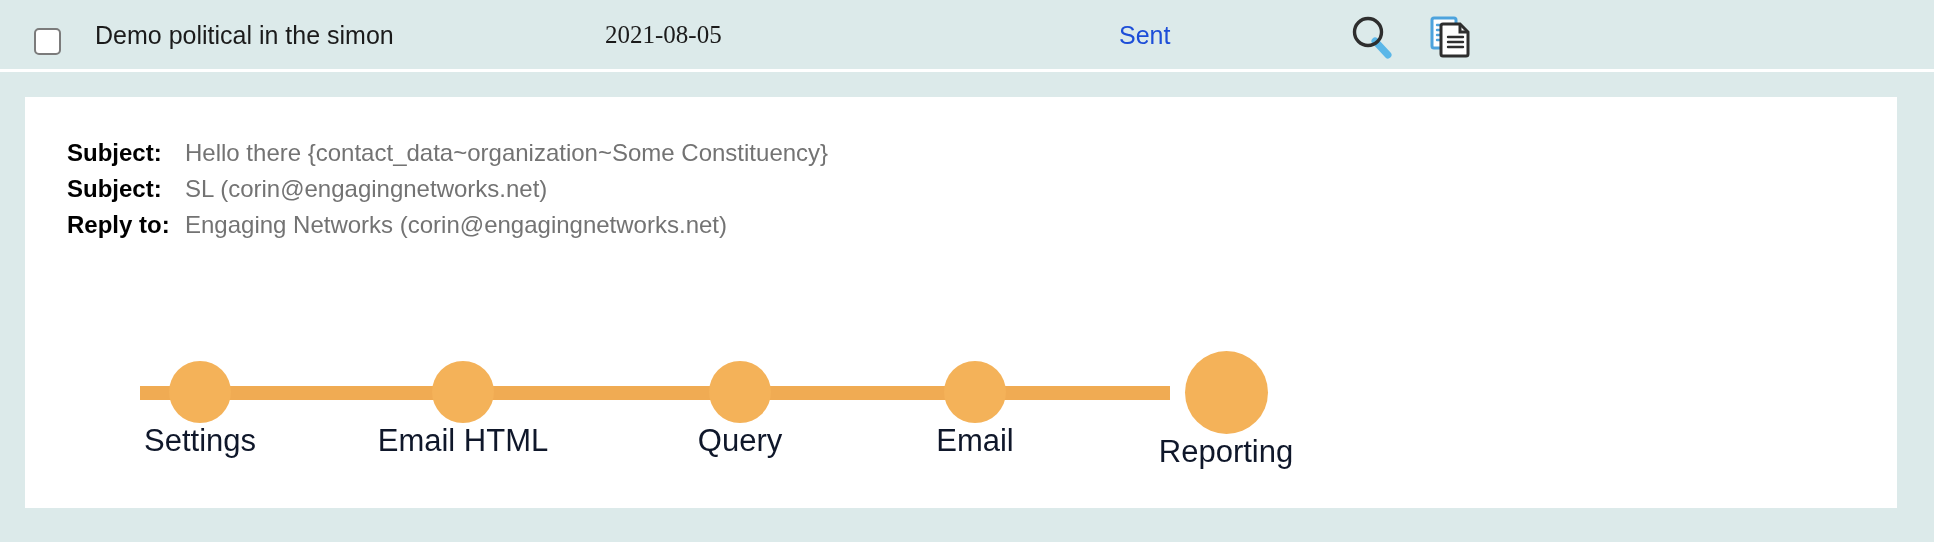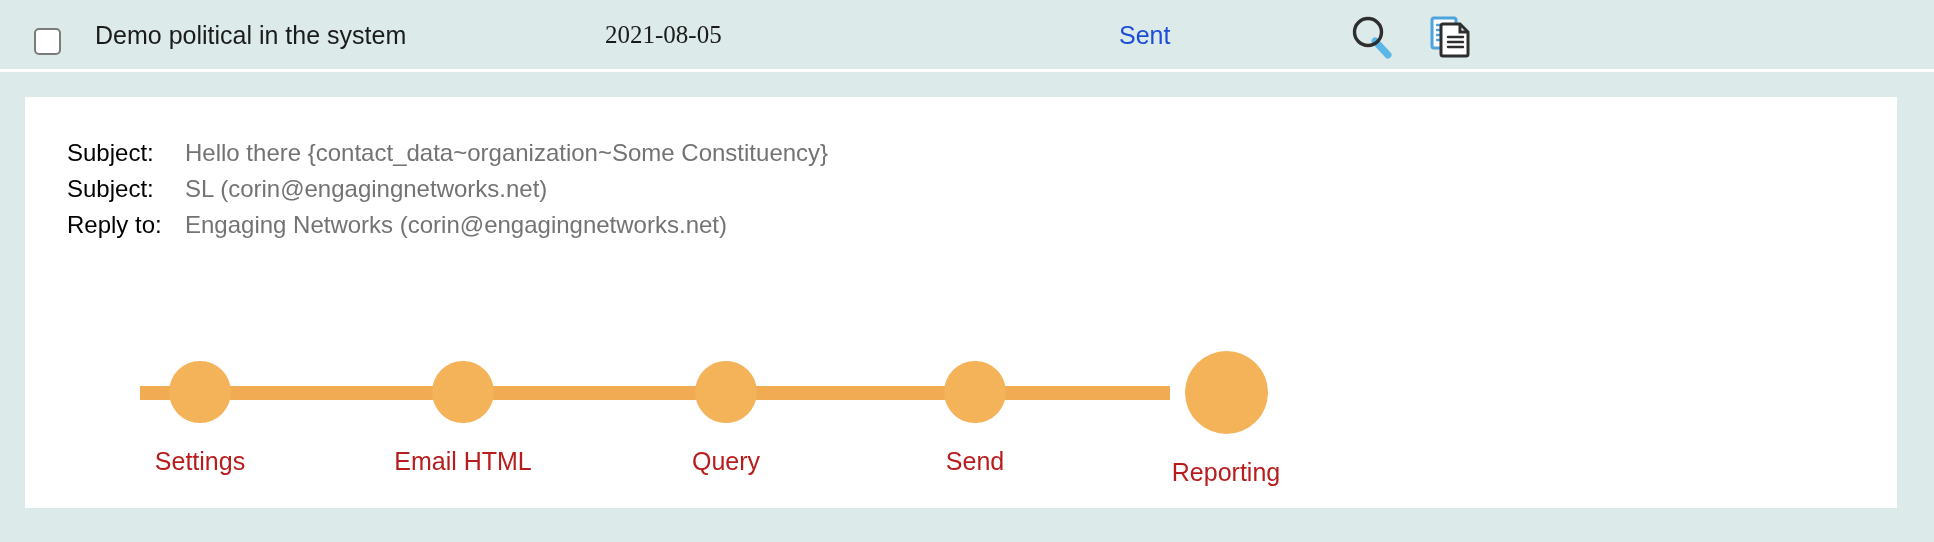--- a/index.html
+++ b/index.html
@@ -98,21 +98,21 @@
   }
   .meta-row {
     display: flex;
     align-items: baseline;
     height: 36px;
     white-space: nowrap;
   }
   .meta-label {
     width: 118px;
     font-size: 24px;
-    font-weight: normal;
+    font-weight: bold;
     color: #000000;
   }
   .meta-value {
     font-size: 24px;
     color: #737373;
   }
 
   
   .stepper {
     position: absolute;
@@ -142,34 +142,34 @@
     border-radius: 50%;
     background: #f4b259;
     margin: 22px auto 0;
   }
   .step.large .step-dot {
     width: 83px;
     height: 83px;
     margin-top: 12px;
   }
   .step-label {
-    margin-top: 24px;
-    font-size: 25px;
-    color: #b91c1c;
+    margin-top: 0;
+    font-size: 31px;
+    color: #0f172a;
     white-space: nowrap;
   }
 </style>
 </head>
 <body>
 
 <div class="list-row">
 
   <input type="checkbox" class="row-checkbox" style="">
 
-  <div class="row-name">Demo political in the system</div>
+  <div class="row-name">Demo political in the simon</div>
 
   <div class="row-date">2021-08-05</div>
 
   <div class="row-status">Sent</div>
 
   <button class="icon-btn icon-search">
     <svg viewBox="0 0 52 52" xmlns="http://www.w3.org/2000/svg">
       <line x1="29" y1="31" x2="42" y2="45" stroke="#5bb7e8" stroke-width="7" stroke-linecap="round"></line>
       <circle cx="22" cy="22" r="13.5" fill="none" stroke="#2e2e2e" stroke-width="3.4"></circle>
     </svg>
@@ -219,27 +219,27 @@
     <div class="stepper-track"></div>
     <div id="steps-host">
         <div class="step" style="left: 115px;">
           <div class="step-dot"></div>
           <div class="step-label">Settings</div>
         </div>
         <div class="step" style="left: 378px;">
           <div class="step-dot"></div>
           <div class="step-label">Email HTML</div>
         </div>
-        <div class="step" style="left: 641px;">
+        <div class="step" style="left: 655px;">
           <div class="step-dot"></div>
           <div class="step-label">Query</div>
         </div>
         <div class="step" style="left: 890px;">
           <div class="step-dot"></div>
-          <div class="step-label">Send</div>
+          <div class="step-label">Email</div>
         </div>
         <div class="step large" style="left: 1141px;">
           <div class="step-dot"></div>
           <div class="step-label">Reporting</div>
         </div>
       </div>
   </div>
 </div>
 
 </body></html>

